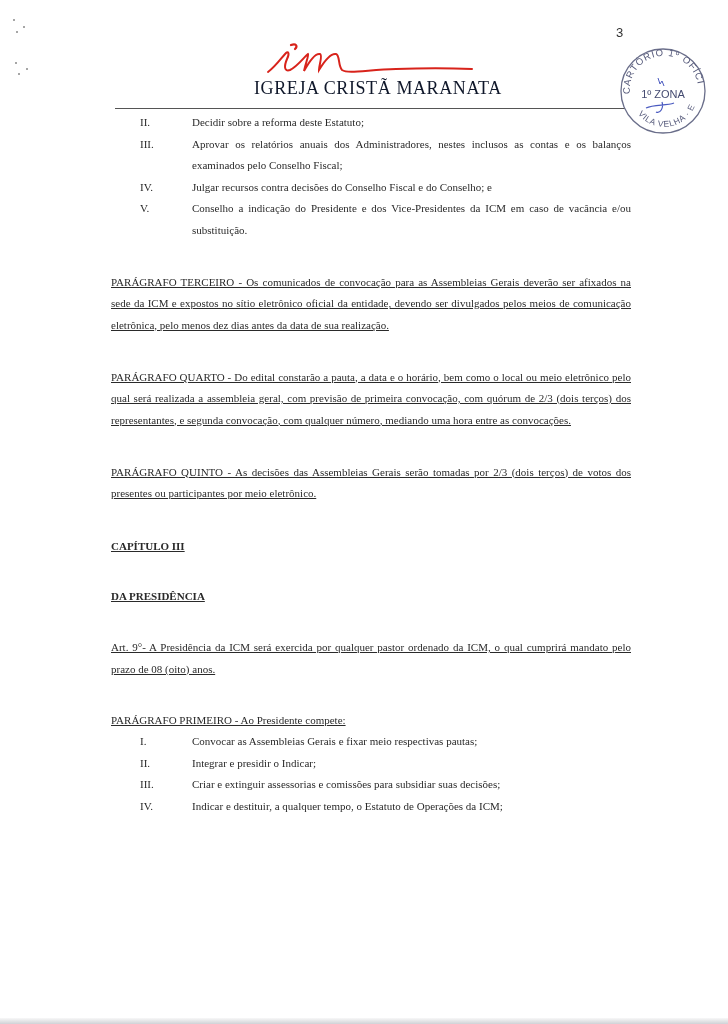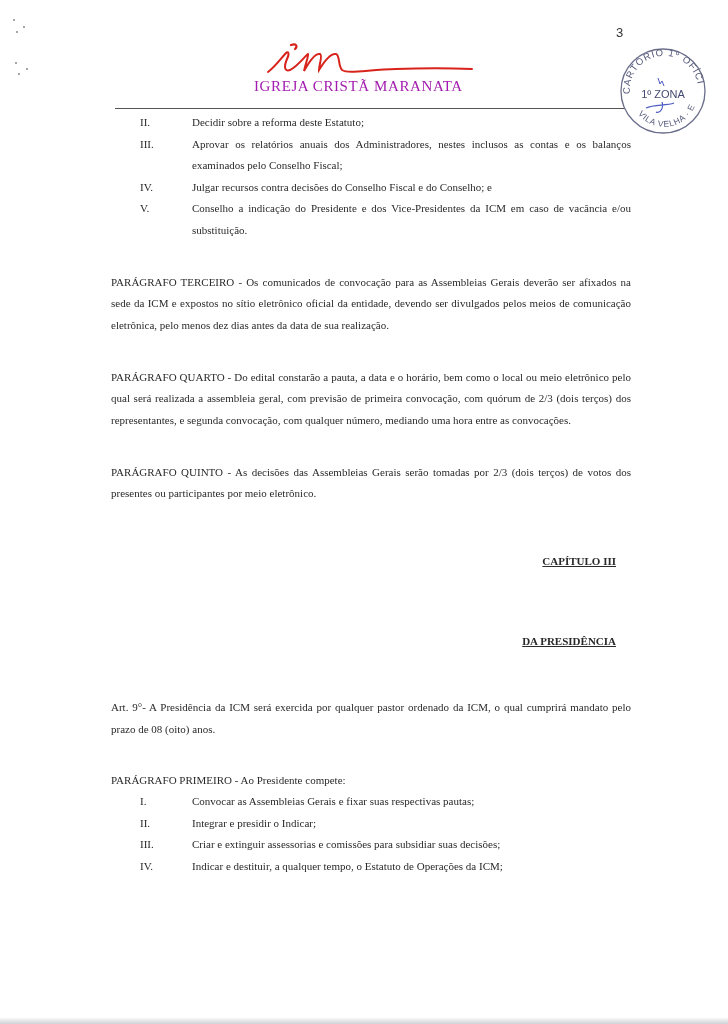--- a/index.html
+++ b/index.html
@@ -3,34 +3,34 @@
   <meta charset="utf-8">
   <style>
     html, body { margin: 0; padding: 0; }
     body {
       width: 728px; height: 1024px; background: #ffffff; position: relative; overflow: hidden;
       font-family: "Liberation Serif", "DejaVu Serif", serif; color: #2a2a2a;
     }
     .page-number { position: absolute; left: 616px; top: 25px; font-family: "Liberation Sans", sans-serif; font-size: 13px; color: #333; }
     .logo { position: absolute; left: 246px; top: 40px; width: 250px; height: 62px; }
     .logo svg { position: absolute; left: 0; top: 0; }
-    .logo-text { position: absolute; left: 8px; top: 38px; font-size: 15px; color: #a21caf; letter-spacing: 0.6px; white-space: nowrap; }
+    .logo-text { position: absolute; left: 8px; top: 38px; font-size: 18px; color: #0f172a; letter-spacing: 0.6px; white-space: nowrap; }
     .header-rule { position: absolute; left: 115px; top: 108px; width: 510px; height: 1px; background: #555; }
     .stamp { position: absolute; left: 618px; top: 46px; width: 90px; height: 90px; }
     .stamp svg { overflow: visible; }
     .specks { position: absolute; left: 10px; top: 15px; }
     .speck { position: absolute; width: 2px; height: 2px; background: #888; border-radius: 1px; }
 
     .content { position: absolute; left: 111px; top: 112px; width: 520px; font-size: 11px; line-height: 21.5px; }
     .list-item { display: flex; }
     .roman { width: 52px; padding-left: 29px; flex: none; }
     .item-text { flex: 1; text-align: justify; }
-    .para { text-align: justify; margin: 0; }
+    .para { text-align: justify; margin: 0; text-decoration: underline; }
     .gap { height: 21.5px; }
-    .heading { text-align: right; font-weight: bold; text-decoration: underline; margin: 15px; }
+    .heading { text-align: left; font-weight: bold; text-decoration: underline; margin: 0; }
     .footer-shadow { position: absolute; left: 0; bottom: 0; width: 728px; height: 6px; background: linear-gradient(#f8f8f8, #d0d2d6); }
   </style>
 </head>
 <body>
 
 <div class="specks">
   <div class="speck" style="left:3px;top:4px"></div>
   <div class="speck" style="left:13px;top:11px"></div>
   <div class="speck" style="left:6px;top:16px"></div>
   <div class="speck" style="left:5px;top:47px"></div>
@@ -110,21 +110,21 @@
   <div class="gap"></div>
   <div class="gap" style="height:8px"></div>
   <p class="para">Art. 9°- A Presidência da ICM será exercida por qualquer pastor ordenado da ICM, o qual cumprirá mandato pelo prazo de 08 (oito) anos.</p>
 
   <div class="gap"></div>
   <div class="gap" style="height:8px"></div>
   <p class="para">PARÁGRAFO PRIMEIRO - Ao Presidente compete:</p>
 
   <div class="list-item">
     <span class="roman">I.</span>
-    <span class="item-text">Convocar as Assembleias Gerais e fixar suas respectivas pautas;</span>
+    <span class="item-text">Convocar as Assembleias Gerais e fixar meio respectivas pautas;</span>
   </div>
   <div class="list-item">
     <span class="roman">II.</span>
     <span class="item-text">Integrar e presidir o Indicar;</span>
   </div>
   <div class="list-item">
     <span class="roman">III.</span>
     <span class="item-text">Criar e extinguir assessorias e comissões para subsidiar suas decisões;</span>
   </div>
   <div class="list-item">

